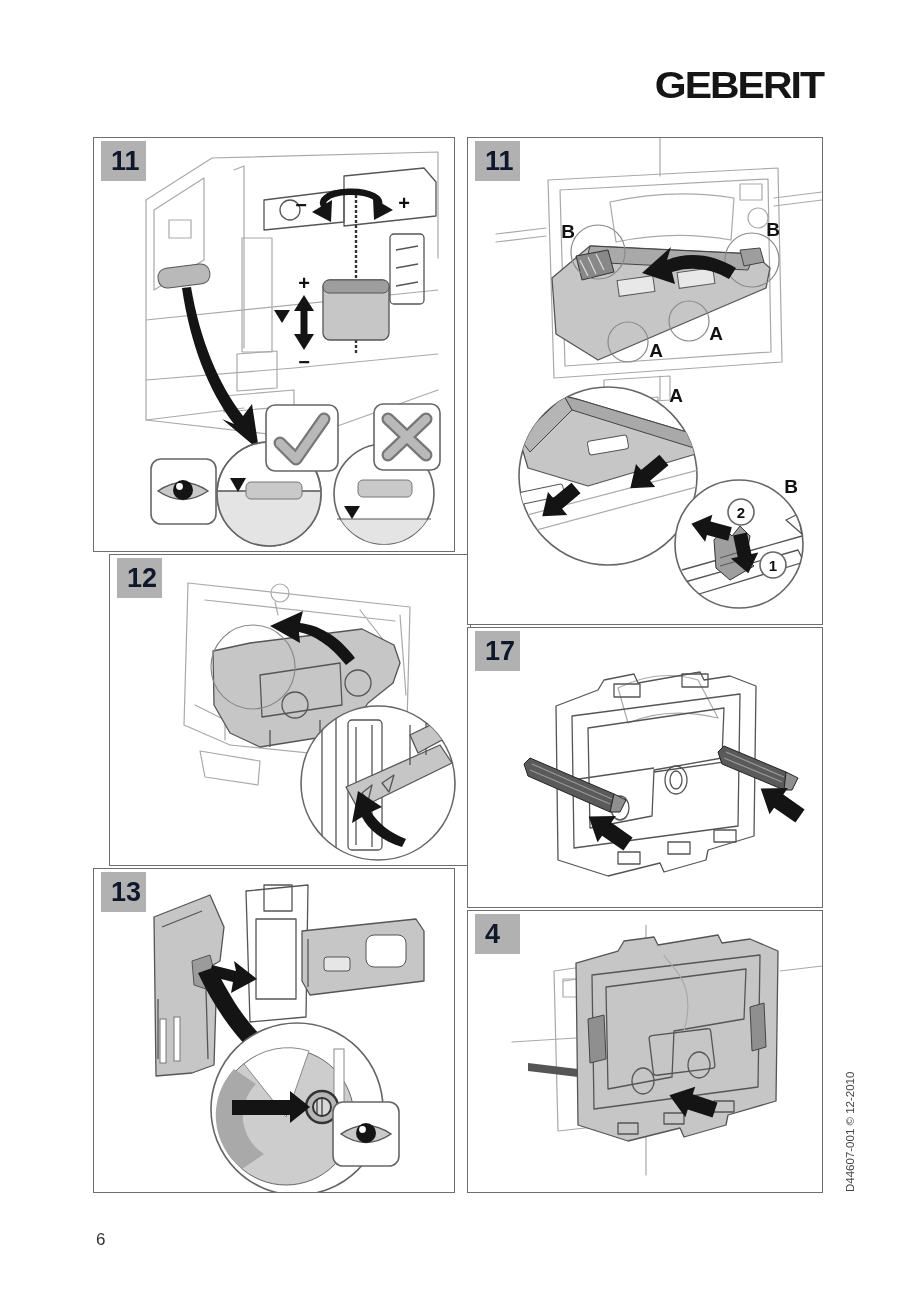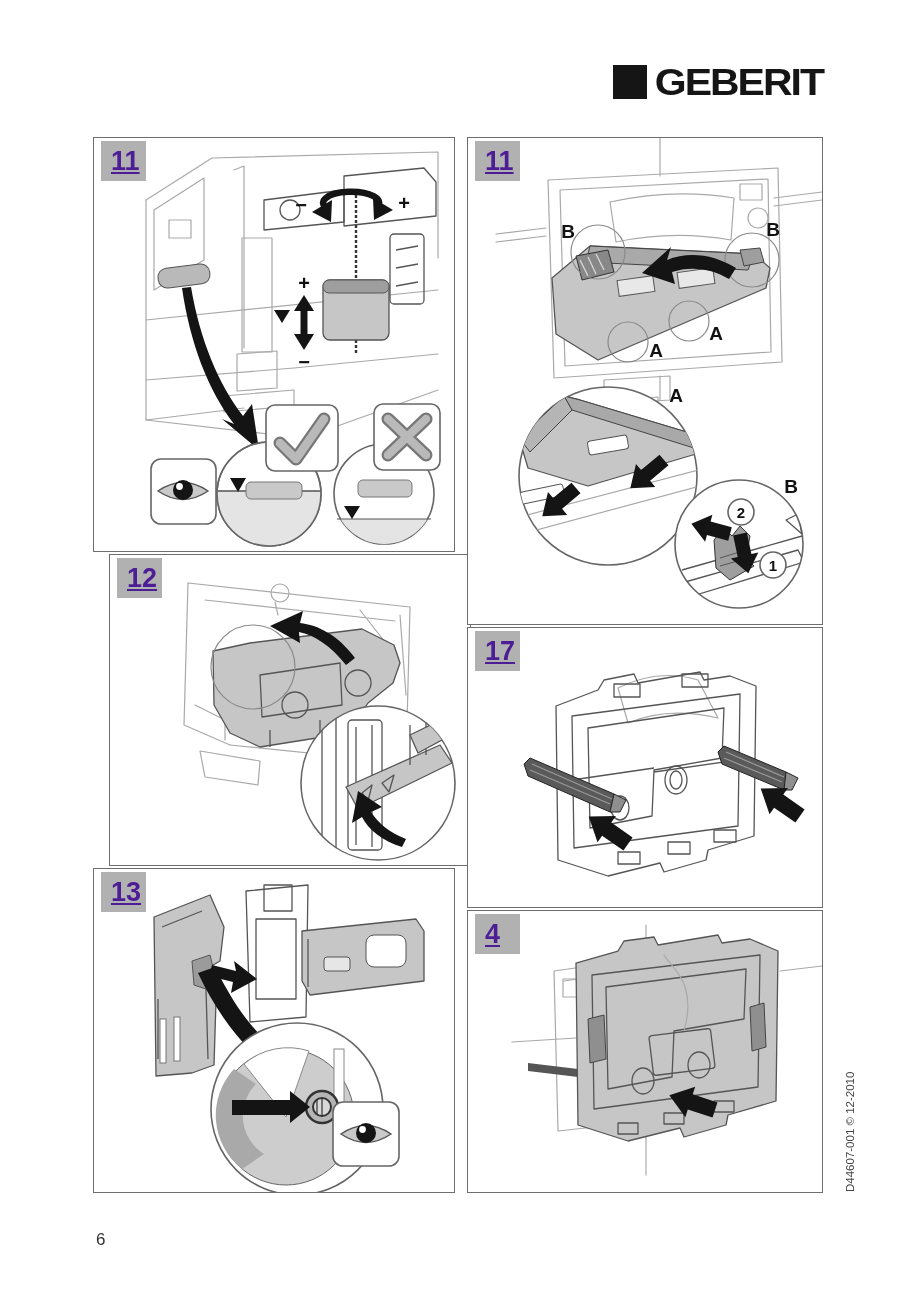--- a/index.html
+++ b/index.html
@@ -2,37 +2,37 @@
 <html><head>
 <meta charset="utf-8">
 <style>
   html,body{margin:0;padding:0;background:#fff;}
   #page{position:relative;width:920px;height:1290px;background:#fff;overflow:hidden;
         font-family:"Liberation Sans",sans-serif;color:#1a1a1a;}
 
   
   .page-title{position:absolute;left:96px;top:55px;font-size:36px;font-weight:400;
               letter-spacing:-0.5px;color:#1c1c1c;}
-  .brand{position:absolute;right:97px;top:62px;display:flex;align-items:center;height:40px;}
+  .brand{position:absolute;right:97px;top:62px;display:flex;align-items:center;height:40px;flex-direction:column;}
   .brand-mark{width:34px;height:34px;background:#151515;margin-right:8px;}
   .brand-text{font-size:41px;font-weight:bold;letter-spacing:-2px;color:#151515;
               transform:scaleY(0.92);}
 
   
   .panel{position:absolute;border:1px solid #6e6e6e;background:#fff;overflow:hidden;box-sizing:border-box;}
   #p11{left:93px;top:137px;width:362px;height:415px;}
   #p12{left:93px;top:554px;width:362px;height:312px;margin-left:16px;}
   #p13{left:93px;top:868px;width:362px;height:325px;}
   #p14{left:467px;top:137px;width:356px;height:488px;}
   #p15{left:467px;top:627px;width:356px;height:281px;}
   #p16{left:467px;top:910px;width:356px;height:283px;}
   .panel svg{position:absolute;left:0;top:0;}
   .badge{position:absolute;left:7px;top:3px;width:45px;height:40px;background:#b1b1b1;
-         color:#4c1d95;font-size:27px;font-weight:bold;line-height:40px;padding-left:10px;
-         box-sizing:border-box;z-index:2;text-decoration:underline;}
+         color:#0f172a;font-size:27px;font-weight:bold;line-height:40px;padding-left:10px;
+         box-sizing:border-box;z-index:2;}
 
   
   .page-number{position:absolute;left:96px;top:1230px;font-size:17px;color:#333;}
   .doc-ref{position:absolute;left:844px;top:1192px;transform:rotate(-90deg);
            transform-origin:0 0;white-space:nowrap;font-size:11.5px;color:#444;}
 
   
   .ln{fill:none;stroke:#a9a9a9;stroke-width:1.2;stroke-linejoin:round;stroke-linecap:round;}
   .lnd{fill:none;stroke:#555;stroke-width:1.3;stroke-linejoin:round;}
   .fillg{fill:#c6c6c6;stroke:#555;stroke-width:1.3;stroke-linejoin:round;}

